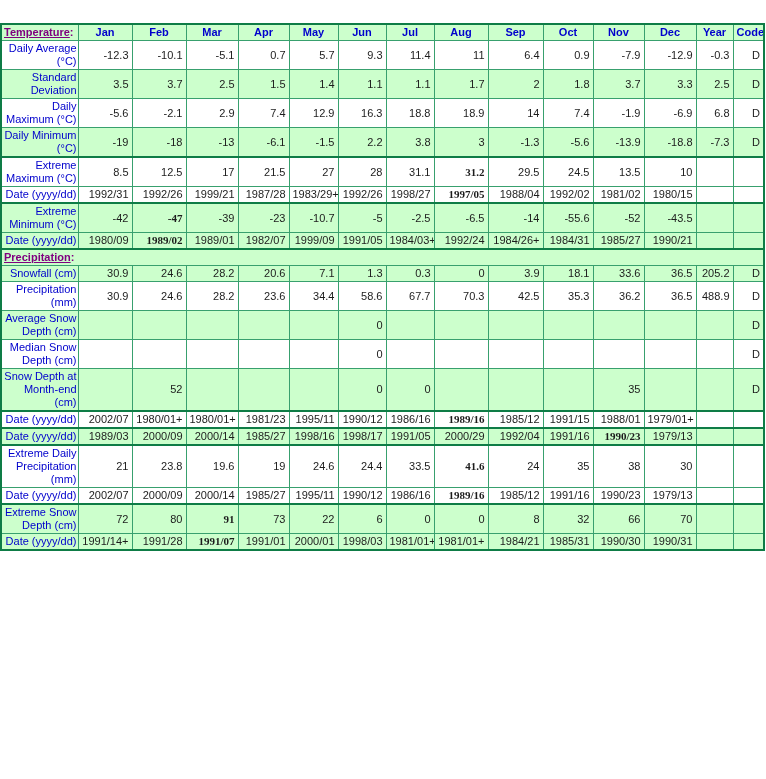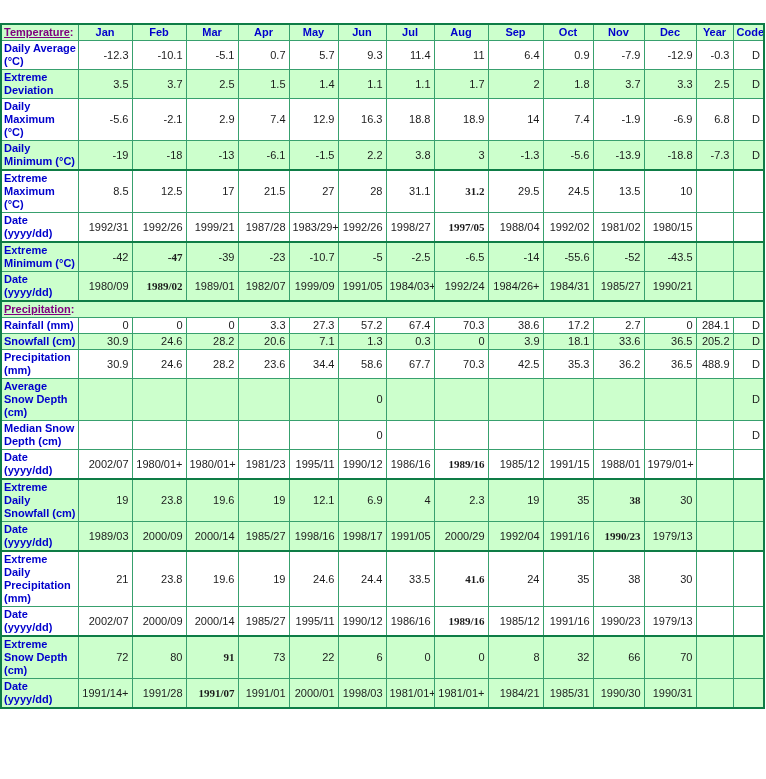--- a/index.html
+++ b/index.html
@@ -16,22 +16,22 @@
     font-size: 11px;
     line-height: 13px;
     padding: 1px 3px;
     overflow: hidden;
     vertical-align: middle;
   }
   tr.shade { background: #CCFFCC; }
   tr.sep > th, tr.sep > td { border-bottom: 2px solid #0E7C46; }
   th.rowlab {
     color: #0000CC;
-    font-weight: bold;
-    text-align: left;
+    font-weight: normal;
+    text-align: right;
     padding-left: 2px;
     padding-right: 1px;
   }
   th.month { color: #0000CC; font-weight: bold; text-align: center; }
   td.num { text-align: right; color: #1C1C1C; font-weight: normal; }
   td.num.bld { font-weight: bold; font-family: Liberation Serif, serif; }
   th.seclab { color: #800080; font-weight: bold; text-align: left; padding-left: 2px; }
   th.seclab u { text-decoration: underline; }
 </style>
 </head>
@@ -84,21 +84,21 @@
         <td class="num">11.4</td>
         <td class="num">11</td>
         <td class="num">6.4</td>
         <td class="num">0.9</td>
         <td class="num">-7.9</td>
         <td class="num">-12.9</td>
         <td class="num">-0.3</td>
         <td class="num">D</td>
       </tr>
       <tr class="shade">
-        <th class="rowlab">Extreme Deviation</th>
+        <th class="rowlab">Standard Deviation</th>
         <td class="num">3.5</td>
         <td class="num">3.7</td>
         <td class="num">2.5</td>
         <td class="num">1.5</td>
         <td class="num">1.4</td>
         <td class="num">1.1</td>
         <td class="num">1.1</td>
         <td class="num">1.7</td>
         <td class="num">2</td>
         <td class="num">1.8</td>
@@ -205,37 +205,20 @@
         <td class="num">1984/26+</td>
         <td class="num">1984/31</td>
         <td class="num">1985/27</td>
         <td class="num">1990/21</td>
         <td class="num"></td>
         <td class="num"></td>
       </tr>
       <tr class="shade">
         <th class="seclab" colspan="15"><u>Precipitation</u>:</th>
       </tr>
-      <tr class="">
-        <th class="rowlab">Rainfall (mm)</th>
-        <td class="num">0</td>
-        <td class="num">0</td>
-        <td class="num">0</td>
-        <td class="num">3.3</td>
-        <td class="num">27.3</td>
-        <td class="num">57.2</td>
-        <td class="num">67.4</td>
-        <td class="num">70.3</td>
-        <td class="num">38.6</td>
-        <td class="num">17.2</td>
-        <td class="num">2.7</td>
-        <td class="num">0</td>
-        <td class="num">284.1</td>
-        <td class="num">D</td>
-      </tr>
       <tr class="shade">
         <th class="rowlab">Snowfall (cm)</th>
         <td class="num">30.9</td>
         <td class="num">24.6</td>
         <td class="num">28.2</td>
         <td class="num">20.6</td>
         <td class="num">7.1</td>
         <td class="num">1.3</td>
         <td class="num">0.3</td>
         <td class="num">0</td>
@@ -290,51 +273,51 @@
         <td class="num">0</td>
         <td class="num"></td>
         <td class="num"></td>
         <td class="num"></td>
         <td class="num"></td>
         <td class="num"></td>
         <td class="num"></td>
         <td class="num"></td>
         <td class="num">D</td>
       </tr>
+      <tr class="shade sep">
+        <th class="rowlab">Snow Depth at Month-end (cm)</th>
+        <td class="num"></td>
+        <td class="num">52</td>
+        <td class="num"></td>
+        <td class="num"></td>
+        <td class="num"></td>
+        <td class="num">0</td>
+        <td class="num">0</td>
+        <td class="num"></td>
+        <td class="num"></td>
+        <td class="num"></td>
+        <td class="num">35</td>
+        <td class="num"></td>
+        <td class="num"></td>
+        <td class="num">D</td>
+      </tr>
       <tr class=" sep">
         <th class="rowlab">Date (yyyy/dd)</th>
         <td class="num">2002/07</td>
         <td class="num">1980/01+</td>
         <td class="num">1980/01+</td>
         <td class="num">1981/23</td>
         <td class="num">1995/11</td>
         <td class="num">1990/12</td>
         <td class="num">1986/16</td>
         <td class="num bld">1989/16</td>
         <td class="num">1985/12</td>
         <td class="num">1991/15</td>
         <td class="num">1988/01</td>
         <td class="num">1979/01+</td>
-        <td class="num"></td>
-        <td class="num"></td>
-      </tr>
-      <tr class="shade">
-        <th class="rowlab">Extreme Daily Snowfall (cm)</th>
-        <td class="num">19</td>
-        <td class="num">23.8</td>
-        <td class="num">19.6</td>
-        <td class="num">19</td>
-        <td class="num">12.1</td>
-        <td class="num">6.9</td>
-        <td class="num">4</td>
-        <td class="num">2.3</td>
-        <td class="num">19</td>
-        <td class="num">35</td>
-        <td class="num bld">38</td>
-        <td class="num">30</td>
         <td class="num"></td>
         <td class="num"></td>
       </tr>
       <tr class="shade sep">
         <th class="rowlab">Date (yyyy/dd)</th>
         <td class="num">1989/03</td>
         <td class="num">2000/09</td>
         <td class="num">2000/14</td>
         <td class="num">1985/27</td>
         <td class="num">1998/16</td>

